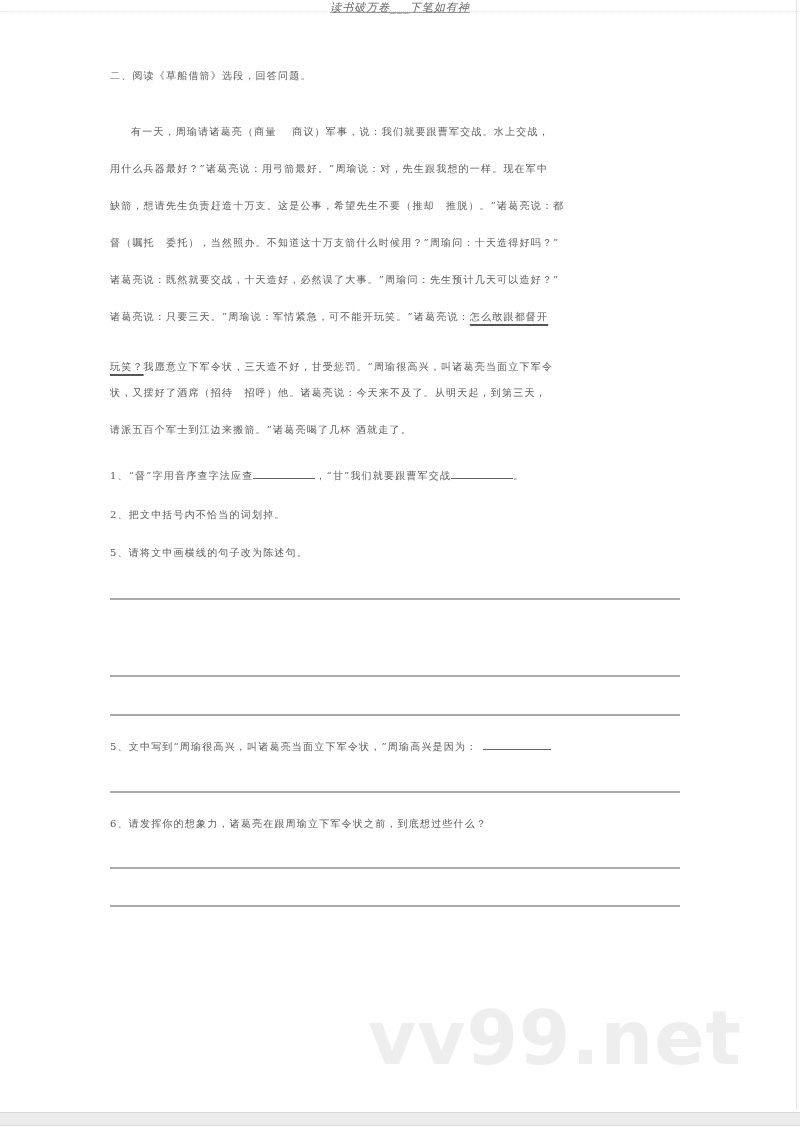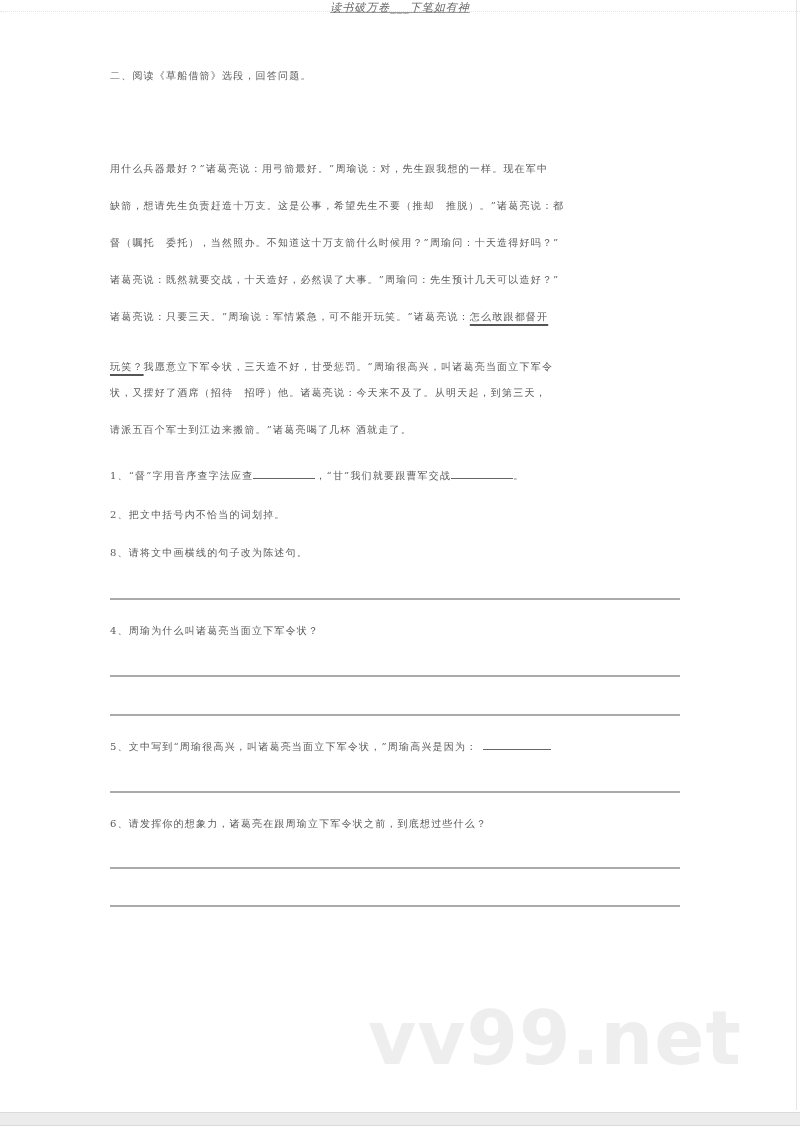--- a/index.html
+++ b/index.html
@@ -23,42 +23,42 @@
 </head>
 <body>
 
 <div class="page">
 
   <div class="header-dots"></div>
   <div class="header"><span>读书破万卷___下笔如有神</span></div>
 
   <div class="txt" style="top:66px;">二、阅读《草船借箭》选段，回答问题。</div>
 
+  <div class="txt" style="top:122px; left:131px;">有一天，周瑜请诸葛亮（商量　 商议）军事，说：我们就要跟曹军交战。水上交战，</div>
   <div class="txt" style="top:159px;">用什么兵器最好？”诸葛亮说：用弓箭最好。”周瑜说：对，先生跟我想的一样。现在军中</div>
   <div class="txt" style="top:196px;">缺箭，想请先生负责赶造十万支。这是公事，希望先生不要（推却　推脱）。”诸葛亮说：都</div>
   <div class="txt" style="top:233px;">督（嘱托　委托），当然照办。不知道这十万支箭什么时候用？”周瑜问：十天造得好吗？”</div>
   <div class="txt" style="top:270px;">诸葛亮说：既然就要交战，十天造好，必然误了大事。”周瑜问：先生预计几天可以造好？”</div>
   <div class="txt" style="top:307px;">
     <span>诸葛亮说：只要三天。”周瑜说：军情紧急，可不能开玩笑。”诸葛亮说：</span><span class="u">怎么敢跟都督开</span>
   </div>
   <div class="txt" style="top:345px;margin-top:12px;">
     <span class="u">玩笑？</span><span>我愿意立下军令状，三天造不好，甘受惩罚。”周瑜很高兴，叫诸葛亮当面立下军令</span>
   </div>
   <div class="txt" style="top:383px;">状，又摆好了酒席（招待　招呼）他。诸葛亮说：今天来不及了。从明天起，到第三天，</div>
   <div class="txt" style="top:420px;">请派五百个军士到江边来搬箭。”诸葛亮喝了几杯 酒就走了。</div>
 
   <div class="txt" style="top:466px;">
     <span>1、“督”字用音序查字法应查</span><span class="blank" style="width:62px;"></span><span>，“甘”我们就要跟曹军交战</span><span class="blank" style="width:62px;"></span><span>。</span>
   </div>
 
   <div class="txt" style="top:505px;">2、把文中括号内不恰当的词划掉。</div>
-  <div class="txt" style="top:543px;">8、请将文中画横线的句子改为陈述句。</div>
+  <div class="txt" style="top:543px;">5、请将文中画横线的句子改为陈述句。</div>
   <div class="line" style="top:598px;"></div>
 
-  <div class="txt" style="top:621px;">4、周瑜为什么叫诸葛亮当面立下军令状？</div>
   <div class="line" style="top:675px;"></div>
   <div class="line" style="top:714px;"></div>
 
   <div class="txt" style="top:737px;">
     <span>5、文中写到“周瑜很高兴，叫诸葛亮当面立下军令状，”周瑜高兴是因为：</span><span class="blank" style="width:68px; margin-left:6px;"></span>
   </div>
   <div class="line" style="top:791px;"></div>
 
   <div class="txt" style="top:814px;">6、请发挥你的想象力，诸葛亮在跟周瑜立下军令状之前，到底想过些什么？</div>
   <div class="line" style="top:867px;"></div>

